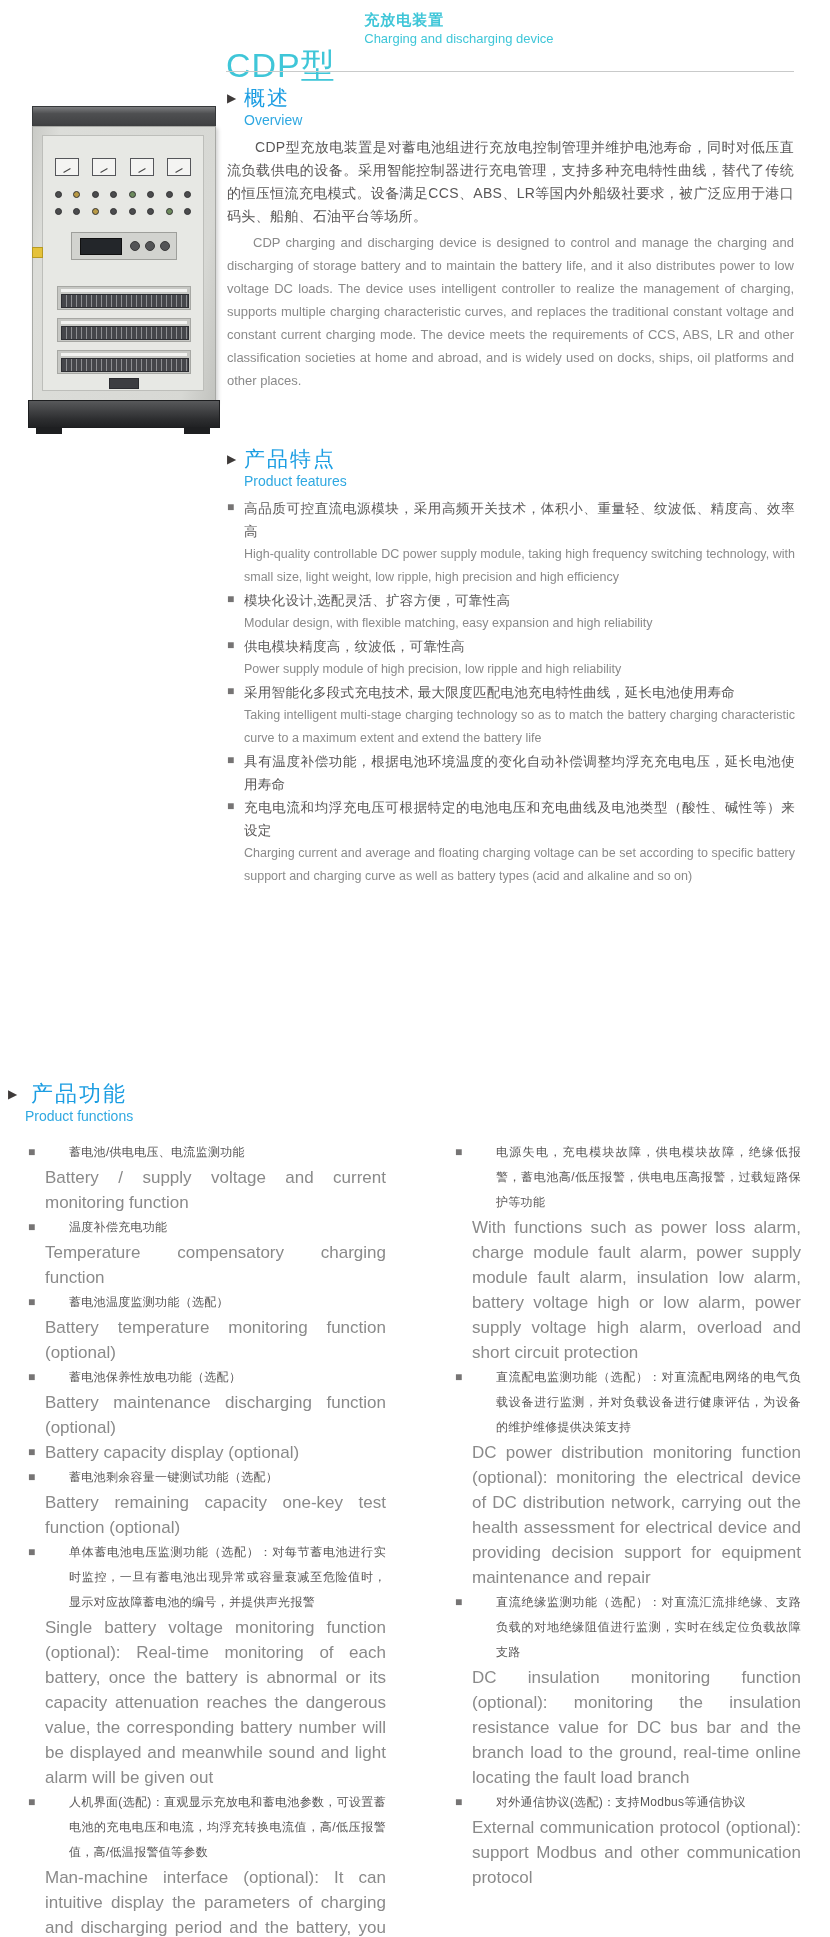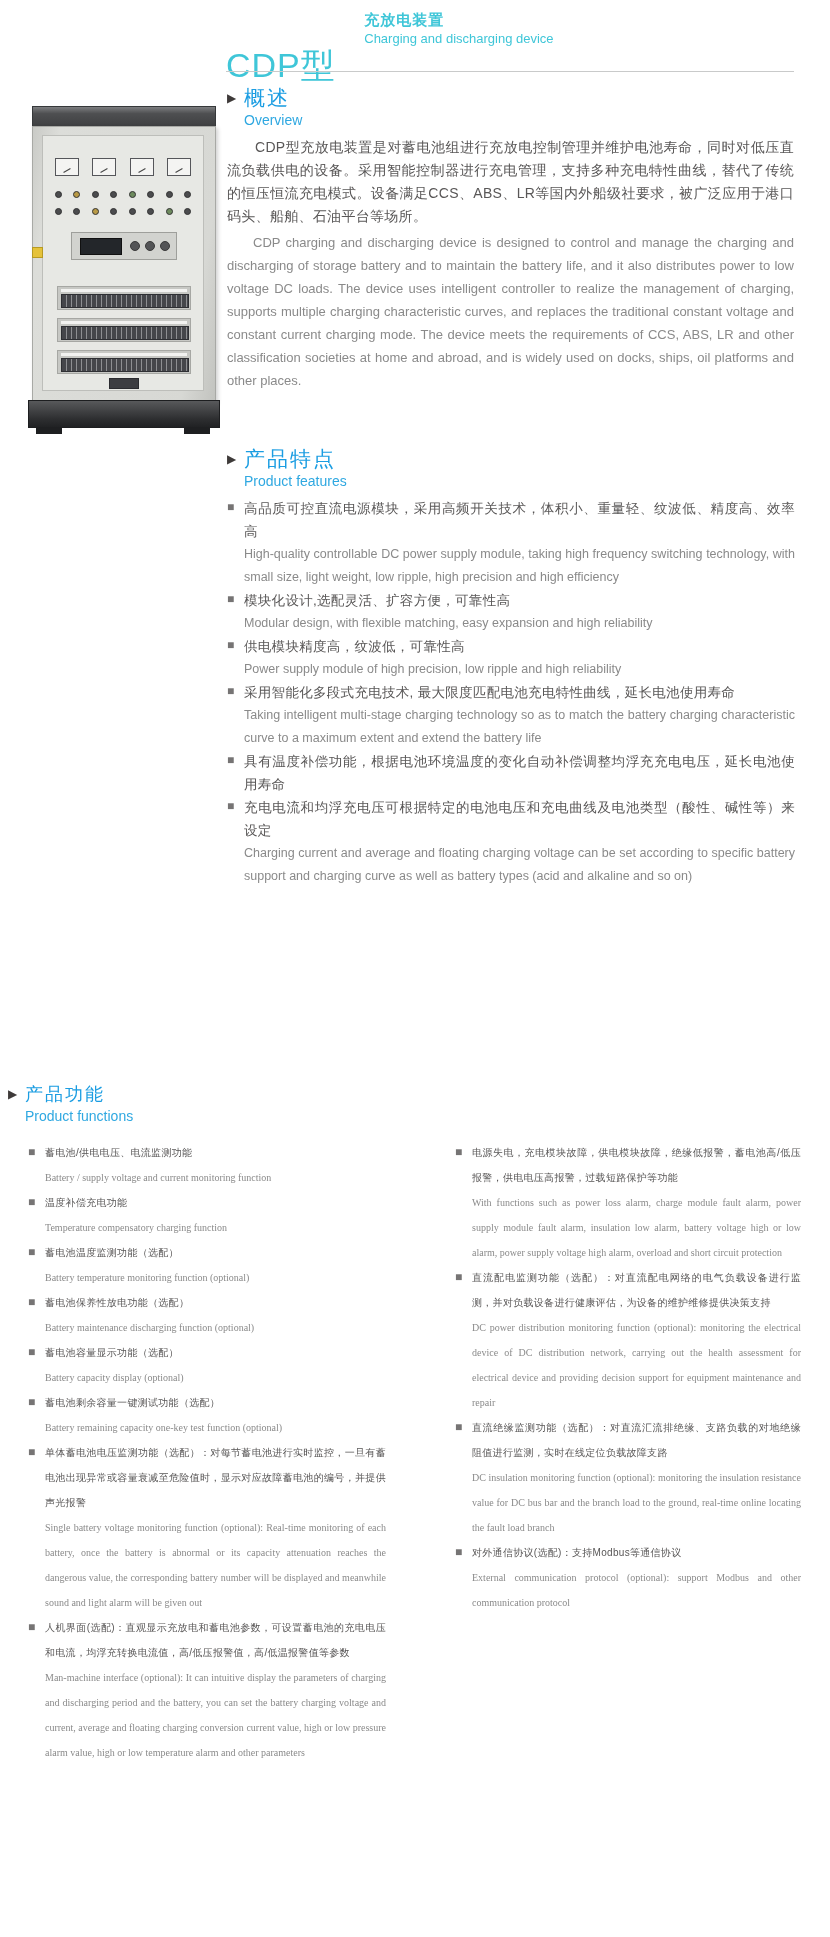--- a/index.html
+++ b/index.html
@@ -36,27 +36,27 @@
 
   
   .features{position:absolute;left:227px;top:447px;width:568px;}
   .feat-item{position:relative;padding-left:17px;text-align:justify;}
   .bullet{position:absolute;left:0;top:4px;font-size:12px;color:#767474;line-height:12px;}
   .feat-item .cn{font-size:13.5px;line-height:23px;color:var(--text-dark,#595757);letter-spacing:0.3px;}
   .feat-item .en{font-size:12.5px;line-height:23px;color:var(--text-light,#8a8a8a);}
 
   
   .functions-head{position:absolute;left:8px;top:1082px;}
-  .functions-head .sec-cn{font-size:18px;}
+  .functions-head .sec-cn{font-size:22px;text-align:center;}
   .func-col{position:absolute;top:1140px;}
   .func-col.left{left:28px;width:358px;}
   .func-col.right{left:455px;width:346px;}
   .func-item{position:relative;padding-left:17px;text-align:justify;}
-  .func-item .cn{font-size:10px;line-height:25px;color:var(--text-dark,#595757);letter-spacing:0.3px;}
-  .func-item .en{font-size:10px;line-height:25px;color:var(--text-light,#8a8a8a);font-family:Liberation Serif, serif;}
+  .func-item .cn{font-size:12px;line-height:25px;color:var(--text-dark,#595757);letter-spacing:0.3px;margin-left:24px;}
+  .func-item .en{font-size:17px;line-height:25px;color:var(--text-light,#8a8a8a);}
   .func-item .bullet{top:6px;}
 
   
   .device{position:absolute;left:28px;top:106px;width:192px;height:332px;}
   .cab-top{
     position:absolute;left:4px;top:0;width:182px;height:19px;
     background:linear-gradient(#7d7e80,#4e4f51 35%,#3f4042);
     border:1px solid #36383a;border-bottom:none;
   }
   .cab-body{
@@ -253,21 +253,20 @@
     <div class="cn">蓄电池温度监测功能（选配）</div>
     <div class="en">Battery temperature monitoring function (optional)</div>
   </div>
     <div class="func-item">
     <span class="bullet">■</span>
     <div class="cn">蓄电池保养性放电功能（选配）</div>
     <div class="en">Battery maintenance discharging function (optional)</div>
   </div>
     <div class="func-item">
     <span class="bullet">■</span>
-    <div class="cn">蓄电池容量显示功能（选配）</div>
     <div class="en">Battery capacity display (optional)</div>
   </div>
     <div class="func-item">
     <span class="bullet">■</span>
     <div class="cn">蓄电池剩余容量一键测试功能（选配）</div>
     <div class="en">Battery remaining capacity one-key test function (optional)</div>
   </div>
     <div class="func-item">
     <span class="bullet">■</span>
     <div class="cn">单体蓄电池电压监测功能（选配）：对每节蓄电池进行实时监控，一旦有蓄电池出现异常或容量衰减至危险值时，显示对应故障蓄电池的编号，并提供声光报警</div>

